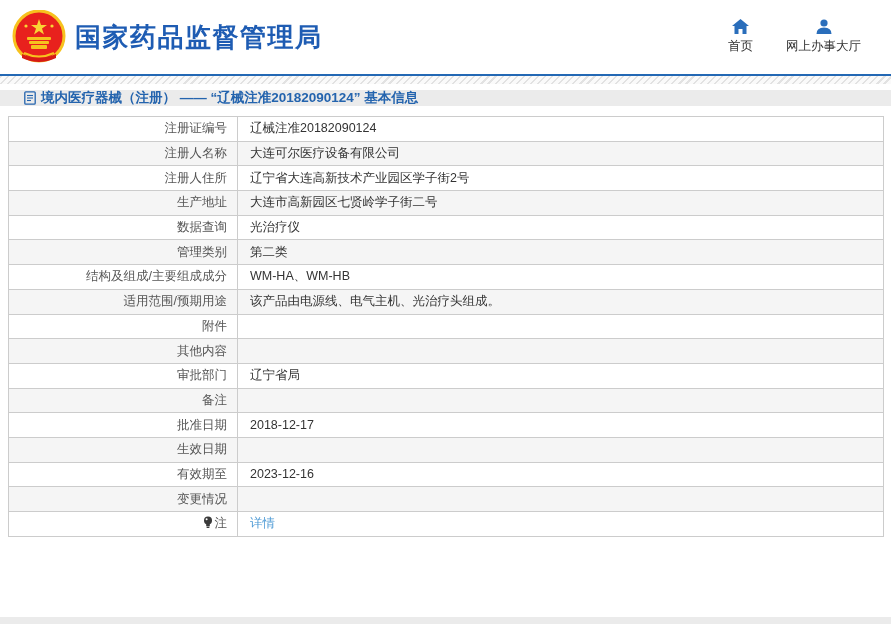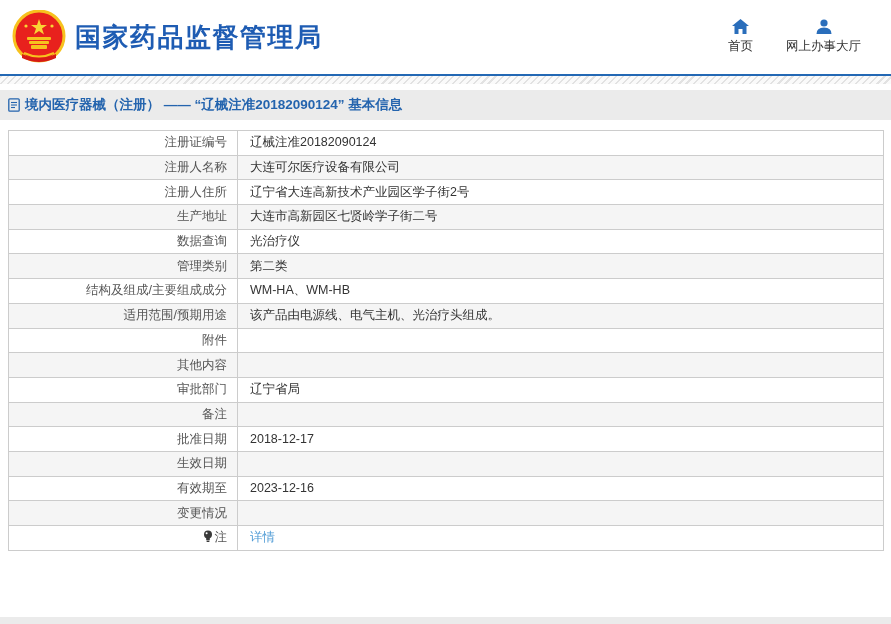--- a/index.html
+++ b/index.html
@@ -20,21 +20,21 @@
   .top-nav { margin-left:auto; display:flex; gap:33px; padding-right:16px; }
   .nav-item { display:flex; flex-direction:column; align-items:center; cursor:pointer; }
   .nav-item .nav-label { font-size:12.5px; color:#333; margin-top:4px; white-space:nowrap; }
 
   
   .blue-line { height:2px; background:#2368b4; }
   .hatch-band { height:8px;
     background:repeating-linear-gradient(135deg,#e2e2e2 0px,#e2e2e2 1.5px,#fafafa 1.5px,#fafafa 5px); }
 
   
-  .breadcrumb-bar { margin-top:6px; height:30px; background:#ebebeb; display:flex; align-items:center; padding-left:8px; }
+  .breadcrumb-bar { margin-top:6px; height:16px; background:#ebebeb; display:flex; align-items:center; padding-left:24px; }
   .breadcrumb-bar svg { margin-right:5px; flex:0 0 auto; }
   .breadcrumb-text { color:#2464ae; font-size:13.5px; font-weight:600; }
 
   
   table.info-table { border-collapse:collapse; width:876px; margin:10px 4px 0 8px; table-layout:fixed; }
   .info-table td { border:1px solid #cccccc; height:24.7px; font-size:12.5px; vertical-align:middle; }
   .info-table td.cell-label { width:229px; text-align:right; padding-right:10px; color:#555; }
   .info-table td.cell-value { padding-left:12px; color:#333; }
   .info-table tr:nth-child(even) { background:#f5f5f5; }
   .info-table tr:nth-child(odd) { background:#ffffff; }

